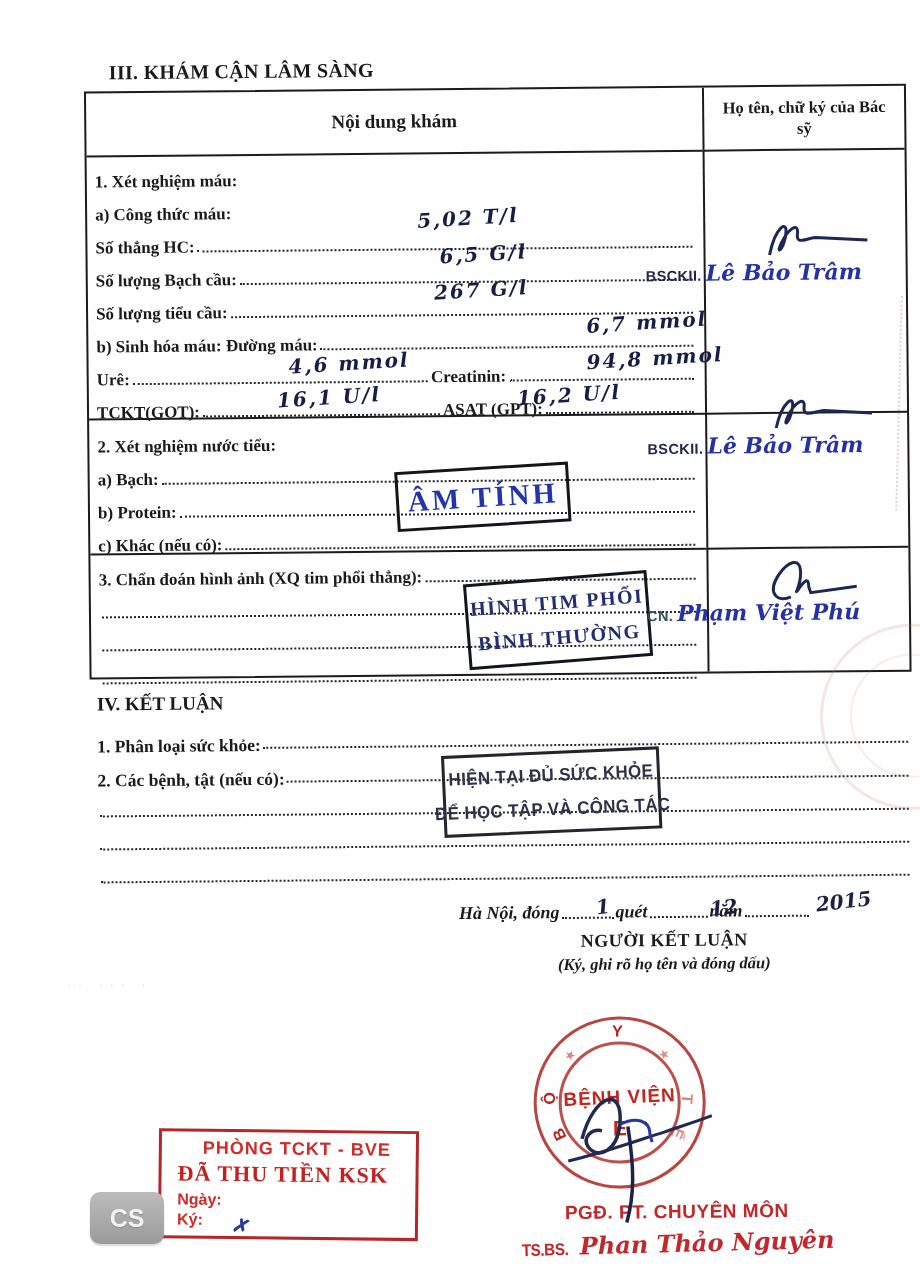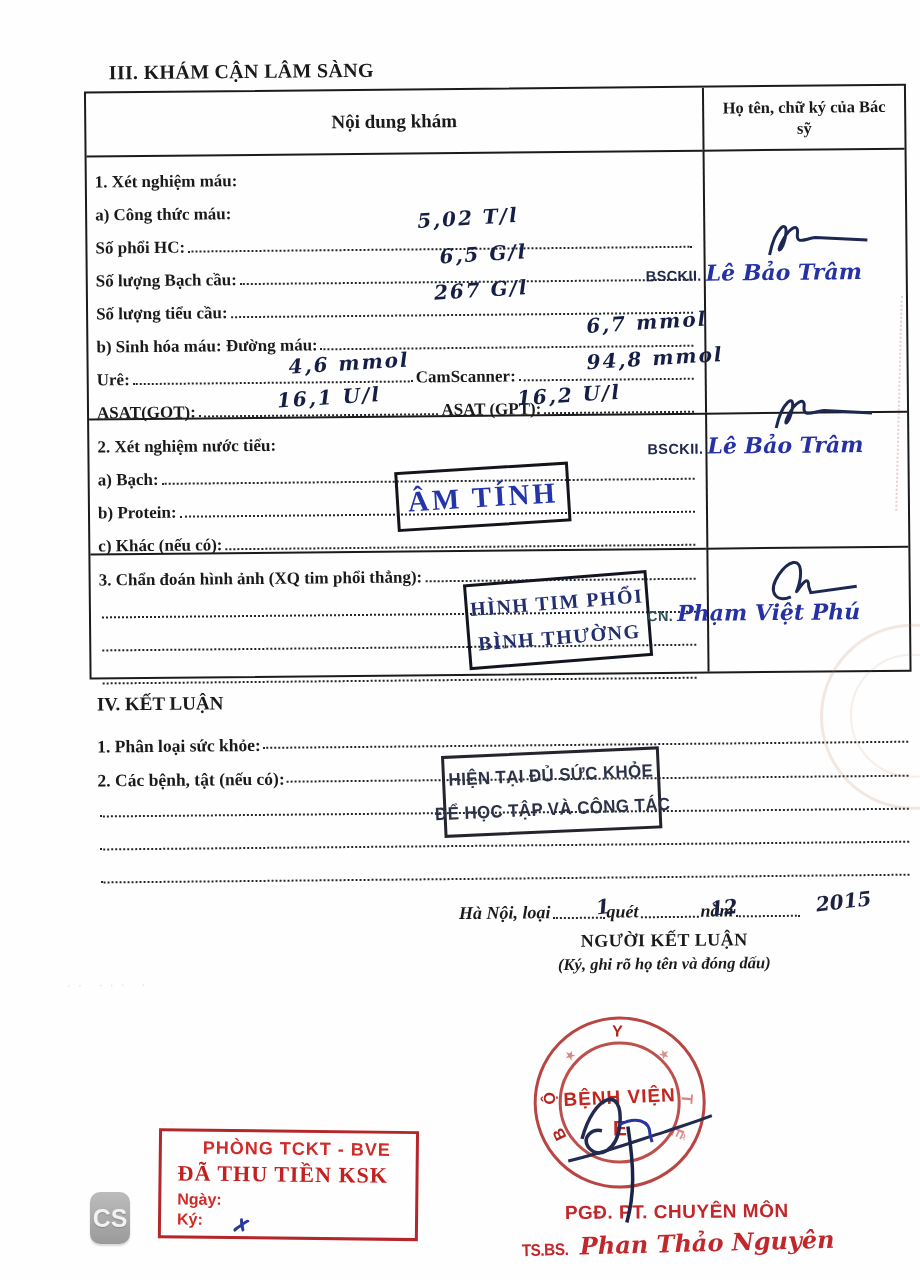--- a/index.html
+++ b/index.html
@@ -98,21 +98,21 @@
     border:3px solid #b5262b;transform:rotate(1.2deg);padding:6px 0 0 16px;box-sizing:border-box;
     font-family:"Liberation Sans", sans-serif;}
   .fee-l1{font-size:18px;font-weight:700;color:#cf2b28;letter-spacing:1px;text-align:center;}
   .fee-l2{font-family:"Liberation Serif", serif;font-size:22px;font-weight:700;color:#c3201f;letter-spacing:1px;margin-top:2px;}
   .fee-l3{font-size:16px;font-weight:700;color:#cf2b28;margin-top:4px;}
   .fee-l4{font-size:16px;font-weight:700;color:#cf2b28;margin-top:2px;}
   .ky-mark{position:absolute;left:72px;top:82px;color:#2c3a9e;font-size:20px;transform:rotate(18deg);font-weight:700;}
 
   
   .watermark{position:absolute;left:90px;top:1192px;display:flex;align-items:center;z-index:30;}
-  .cs-logo{width:40px;height:52px;border-radius:10px;background:linear-gradient(#bcbcbc,#9a9a9a);
+  .cs-logo{width:74px;height:52px;border-radius:10px;background:linear-gradient(#bcbcbc,#9a9a9a);
     display:flex;align-items:center;justify-content:center;
     font-family:"Liberation Sans", sans-serif;font-weight:700;font-size:25px;color:#f2f2f2;
     text-shadow:0 1px 1px #888;box-shadow:0 2px 2px rgba(0,0,0,.15);}
   .wm-text{margin-left:14px;font-family:"Liberation Sans", sans-serif;font-size:31px;color:#a5a5a5;letter-spacing:.5px;}
 
   
   .artifact-circle{position:absolute;left:818px;top:628px;width:180px;height:180px;border-radius:50%;
     border:3px solid rgba(198,124,88,.17);}
   .artifact-circle2{position:absolute;left:848px;top:658px;width:120px;height:120px;border-radius:50%;
     border:2px solid rgba(198,124,88,.12);}
@@ -133,43 +133,43 @@
     <div class="cell rcell hdr-right">Họ tên, chữ ký của Bác sỹ</div>
 
     <div class="cell brd-top sec1-main">
       <div class="row">
           <span class="lbl">1. Xét nghiệm máu:</span>
         </div>
       <div class="row">
           <span class="lbl">a) Công thức máu:</span>
         </div>
       <div class="row">
-        <span class="lbl">Số phổi HC:</span>
+        <span class="lbl">Số thẳng HC:</span>
           <span class="leader"></span>
       </div>
       <div class="row">
         <span class="lbl">Số lượng Bạch cầu:</span>
           <span class="leader"></span>
       </div>
       <div class="row">
         <span class="lbl">Số lượng tiểu cầu:</span>
           <span class="leader"></span>
       </div>
       <div class="row">
         <span class="lbl">b) Sinh hóa máu: Đường máu:</span>
           <span class="leader"></span>
       </div>
       <div class="row">
         <span class="lbl">Urê:</span>
           <span class="leader w2"></span>
-        <span class="lbl">CamScanner:</span>
+        <span class="lbl">Creatinin:</span>
           <span class="leader w1"></span>
       </div>
       <div class="row">
-        <span class="lbl">ASAT(GOT):</span>
+        <span class="lbl">TCKT(GOT):</span>
           <span class="leader w2"></span>
         <span class="lbl">ASAT (GPT):</span>
           <span class="leader w1"></span>
       </div>
 
       <span class="hw" style="left:330px;top:52px;">5,02 T/l</span>
       <span class="hw" style="left:352px;top:88px;">6,5 G/l</span>
       <span class="hw" style="left:346px;top:124px;">267 G/l</span>
       <span class="hw" style="left:498px;top:158px;">6,7 mmol</span>
       <span class="hw" style="left:200px;top:196px;">4,6 mmol</span>
@@ -272,21 +272,21 @@
     <div class="cl-only">
         <span class="cl-leader"></span>
       </div>
     <div class="stamp-box stamp-health">
       <span>HIỆN TẠI ĐỦ SỨC KHỎE</span>
       <span>ĐỂ HỌC TẬP VÀ CÔNG TÁC</span>
     </div>
   </div>
 
   <div class="dateline">
-    <span>Hà Nội, loại</span>
+    <span>Hà Nội, đóng</span>
     <span class="dl-dots" style="width:52px;"></span>
     <span>quét</span>
     <span class="dl-dots" style="width:58px;"></span>
     <span>năm</span>
     <span class="dl-dots" style="width:64px;"></span>
   </div>
   <span class="hw-date" style="left:592px;top:896px;">1</span>
   <span class="hw-date" style="left:706px;top:898px;">12</span>
   <span class="hw-date" style="left:812px;top:893px;">2015</span>
 

